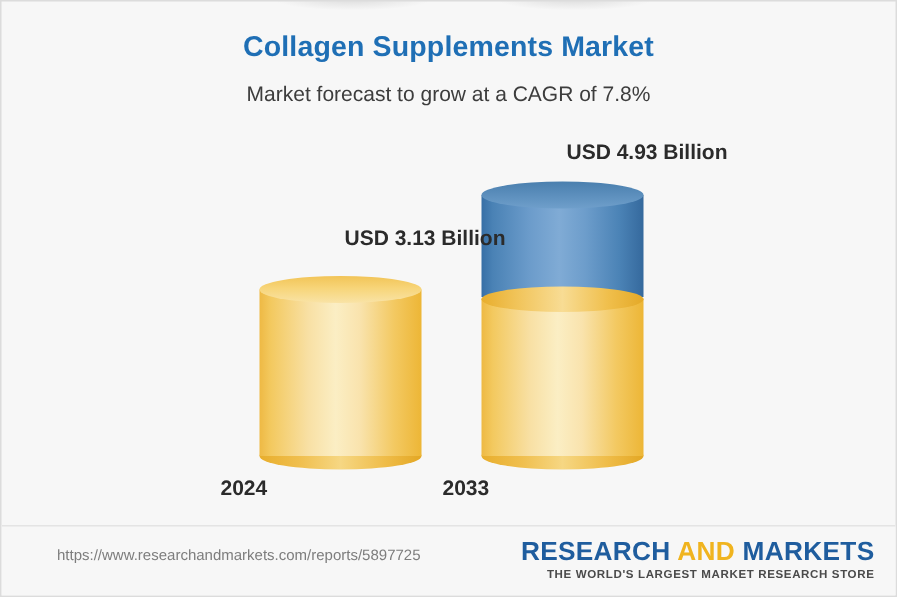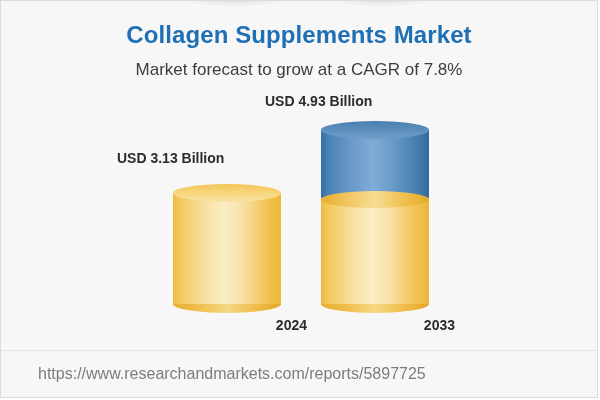--- a/index.html
+++ b/index.html
@@ -14,26 +14,26 @@
     border:1px solid #dcdcdc;
     background:#f7f7f7;
     box-sizing:border-box;
     overflow:hidden;
   }
 
   
   .header{position:absolute;top:0;left:0;width:100%;text-align:center;}
   .title{
     margin:0;padding-top:20px;
-    font-size:24px;font-weight:bold;color:#1f6fb5;
+    font-size:19px;font-weight:bold;color:#1f6fb5;
     letter-spacing:.1px;
   }
   .subtitle{
     margin:0;padding-top:11px;
-    font-size:17px;color:#3d3d3d;font-weight:normal;
+    font-size:14px;color:#3d3d3d;font-weight:normal;
   }
 
   
   .plot{position:absolute;left:0;top:0;width:598px;height:352px;}
 
   .bargroup{position:absolute;}
   .bargroup.y2024{left:172px;}
   .bargroup.y2030{left:320px;}
 
   .cyl{
@@ -90,41 +90,41 @@
   .divider-ellipse{
     position:absolute;left:0;width:108px;height:17px;
     border-radius:50%;
     z-index:4;
     background:linear-gradient(to right,#e8ae2d 0%,#f1c45a 22%,#f8dc94 50%,#f0bf4c 78%,#e4a927 100%);
   }
 
   .value-label{
     position:absolute;
     width:220px;
-    text-align:left;
+    text-align:right;
     font-size:14px;font-weight:bold;color:#2b2b2b;
     z-index:5;
   }
   .cat-label{
     position:absolute;
     width:160px;
-    text-align:right;
+    text-align:left;
     font-size:14px;font-weight:bold;color:#2b2b2b;
   }
 
   
   .footer{
     position:absolute;left:0;bottom:0;
     width:598px;height:46px;
     border-top:1px solid #e4e4e4;
     background:#f7f7f7;
   }
   .url{
     position:absolute;left:37px;top:14px;
-    font-size:16px;color:#7d7d7d;
+    font-size:10px;color:#7d7d7d;
     text-decoration:none;
     text-align:right;
   }
   .logo{
     position:absolute;right:16px;top:7px;
     text-align:right;
   }
   .logo-main{
     font-size:17.5px;font-weight:bold;letter-spacing:.2px;
     color:#1f5d9e;line-height:1.05;white-space:nowrap;
@@ -173,16 +173,18 @@
       </div>
 
       <div class="cat-label" style="left:-26px;top:316px;">2033</div>
     </div>
 
   </div>
 
   <div class="footer">
     <a class="url" href="#">https://www.researchandmarkets.com/reports/5897725</a>
     <div class="logo">
+      <div class="logo-main"><span>RESEARCH </span><span class="and">AND</span><span> MARKETS</span></div>
+      <div class="logo-tag">THE WORLD'S LARGEST MARKET RESEARCH STORE</div>
     </div>
   </div>
 
 </div>
 
 </body></html>

